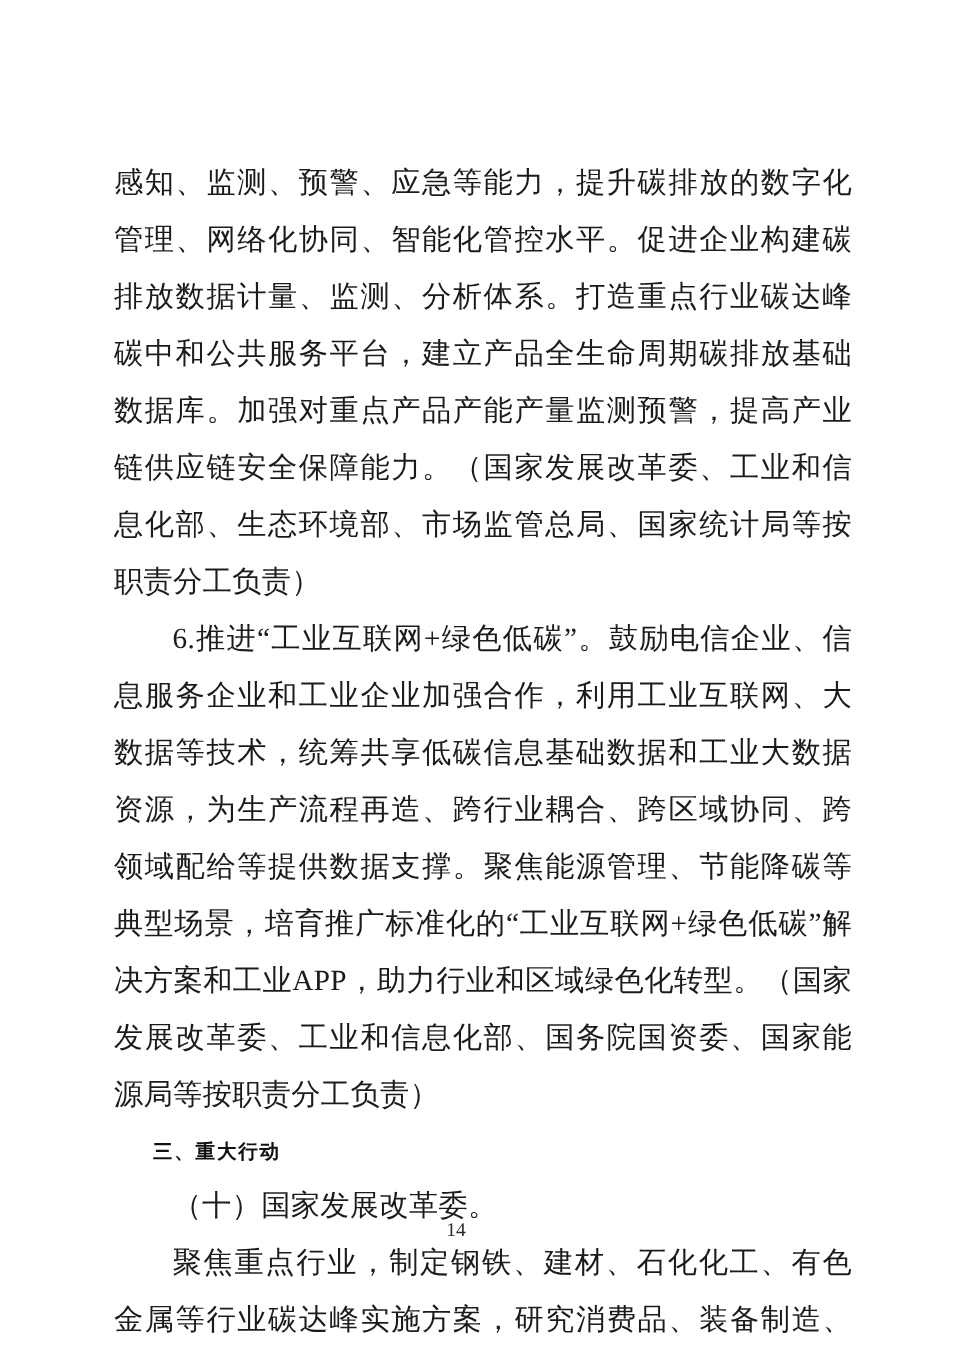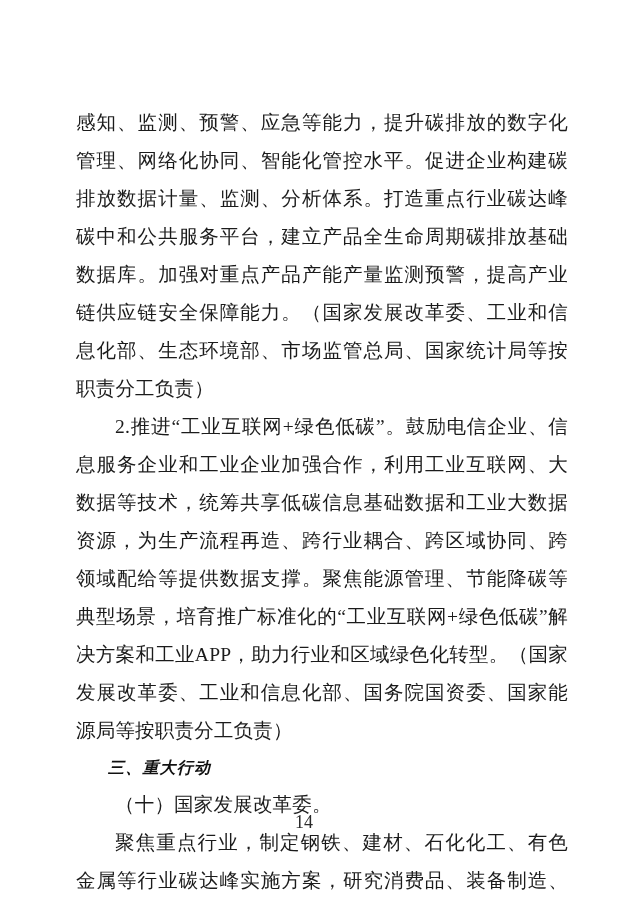--- a/index.html
+++ b/index.html
@@ -31,51 +31,50 @@
     text-align: justify;
     text-justify: inter-ideograph;
     margin: 0;
     letter-spacing: 0.2px;
     font-family: "Liberation Serif", "DejaVu Serif", serif;
   }
   .indent2 {
     text-indent: 2em;
   }
   .heading {
-    font-size: 16px;
+    font-size: 13px;
     line-height: 35.5px;
     color: #111111;
     font-weight: bold;
     margin: 0;
     text-indent: 2em;
     letter-spacing: 1.2px;
     font-family: "Liberation Sans", "DejaVu Sans", sans-serif;
-    font-style: italic;
   }
   .page-number {
     position: absolute;
     left: 0;
     top: 812px;
     width: 608px;
     text-align: center;
-    font-size: 18px;
+    font-size: 13px;
     color: #2a2a2a;
     font-family: "Liberation Serif", "DejaVu Serif", serif;
   }
 </style>
 </head>
 <body>
 
 <div class="page">
 
   <div class="content">
 
     <p class="para">感知、监测、预警、应急等能力，提升碳排放的数字化管理、网络化协同、智能化管控水平。促进企业构建碳排放数据计量、监测、分析体系。打造重点行业碳达峰碳中和公共服务平台，建立产品全生命周期碳排放基础数据库。加强对重点产品产能产量监测预警，提高产业链供应链安全保障能力。（国家发展改革委、工业和信息化部、生态环境部、市场监管总局、国家统计局等按职责分工负责）</p>
 
-    <p class="para indent2">2.推进“工业互联网+绿色低碳”。鼓励电信企业、信息服务企业和工业企业加强合作，利用工业互联网、大数据等技术，统筹共享低碳信息基础数据和工业大数据资源，为生产流程再造、跨行业耦合、跨区域协同、跨领域配给等提供数据支撑。聚焦能源管理、节能降碳等典型场景，培育推广标准化的“工业互联网+绿色低碳”解决方案和工业APP，助力行业和区域绿色化转型。（国家发展改革委、工业和信息化部、国务院国资委、国家能源局等按职责分工负责）</p>
+    <p class="para indent2">6.推进“工业互联网+绿色低碳”。鼓励电信企业、信息服务企业和工业企业加强合作，利用工业互联网、大数据等技术，统筹共享低碳信息基础数据和工业大数据资源，为生产流程再造、跨行业耦合、跨区域协同、跨领域配给等提供数据支撑。聚焦能源管理、节能降碳等典型场景，培育推广标准化的“工业互联网+绿色低碳”解决方案和工业APP，助力行业和区域绿色化转型。（国家发展改革委、工业和信息化部、国务院国资委、国家能源局等按职责分工负责）</p>
 
     <p class="heading">三、重大行动</p>
 
     <p class="para indent2">（十）国家发展改革委。</p>
 
     <p class="para indent2">聚焦重点行业，制定钢铁、建材、石化化工、有色金属等行业碳达峰实施方案，研究消费品、装备制造、电子等行业低碳发展路线图，分业施策、持续推进，降低碳排放强度，控制碳排放量。</p>
 
   </div>
 
   <div class="page-number">14</div>

